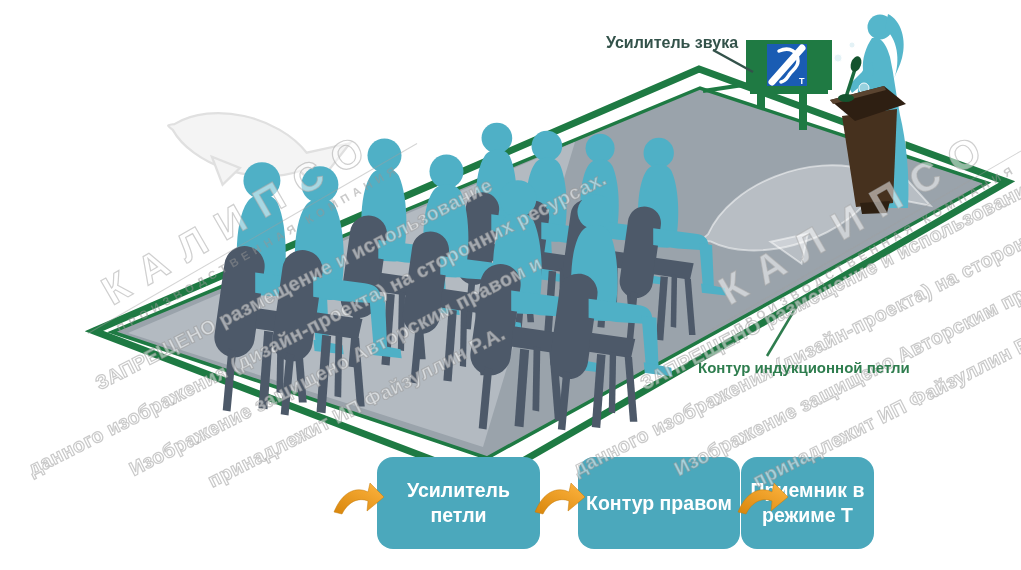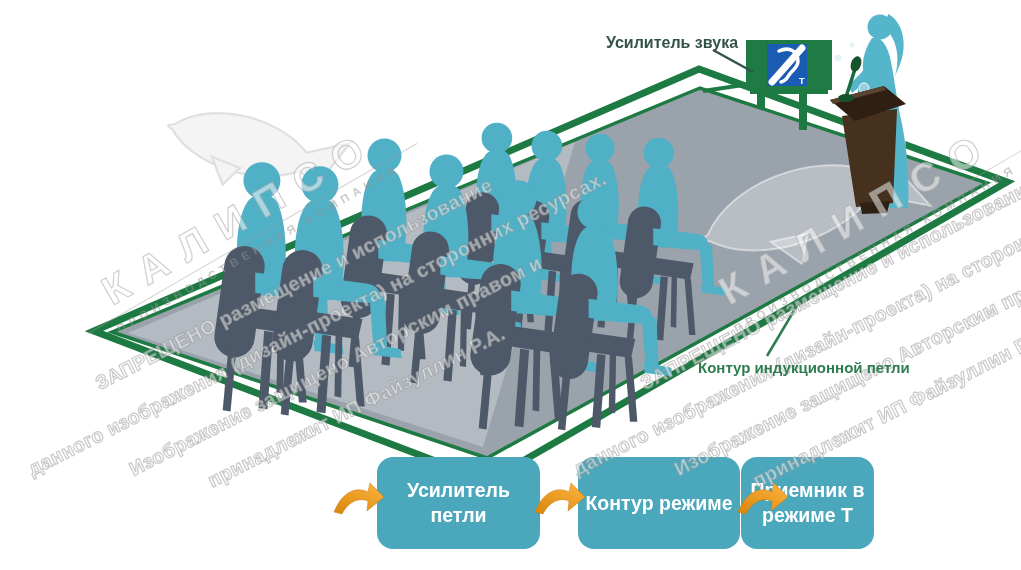--- a/index.html
+++ b/index.html
@@ -147,21 +147,21 @@
   </svg>
 
   <div class="callout amp">Усилитель звука</div>
   <div class="callout loop">Контур индукционной петли</div>
 
   <div class="flow-box" style="left:377px;width:163px;">
     <span>Усилитель</span>
     <span>петли</span>
   </div>
   <div class="flow-box" style="left:578px;width:162px;">
-    <span>Контур режиме</span>
+    <span>Контур правом</span>
     <span></span>
   </div>
   <div class="flow-box" style="left:741px;width:133px;">
     <span>Приемник в</span>
     <span>режиме Т</span>
   </div>
 
   <svg class="flow-arrow" style="left:332px;" viewBox="0 0 52 38">
     <path d="M2,32 C10,12 24,6 36,12 L38,3 L52,17 L35,31 L36,21 C26,17 16,22 10,34 Z" fill="url(#arrowGrad)" stroke="#c47a08" stroke-width="0.5"></path>
   </svg>

